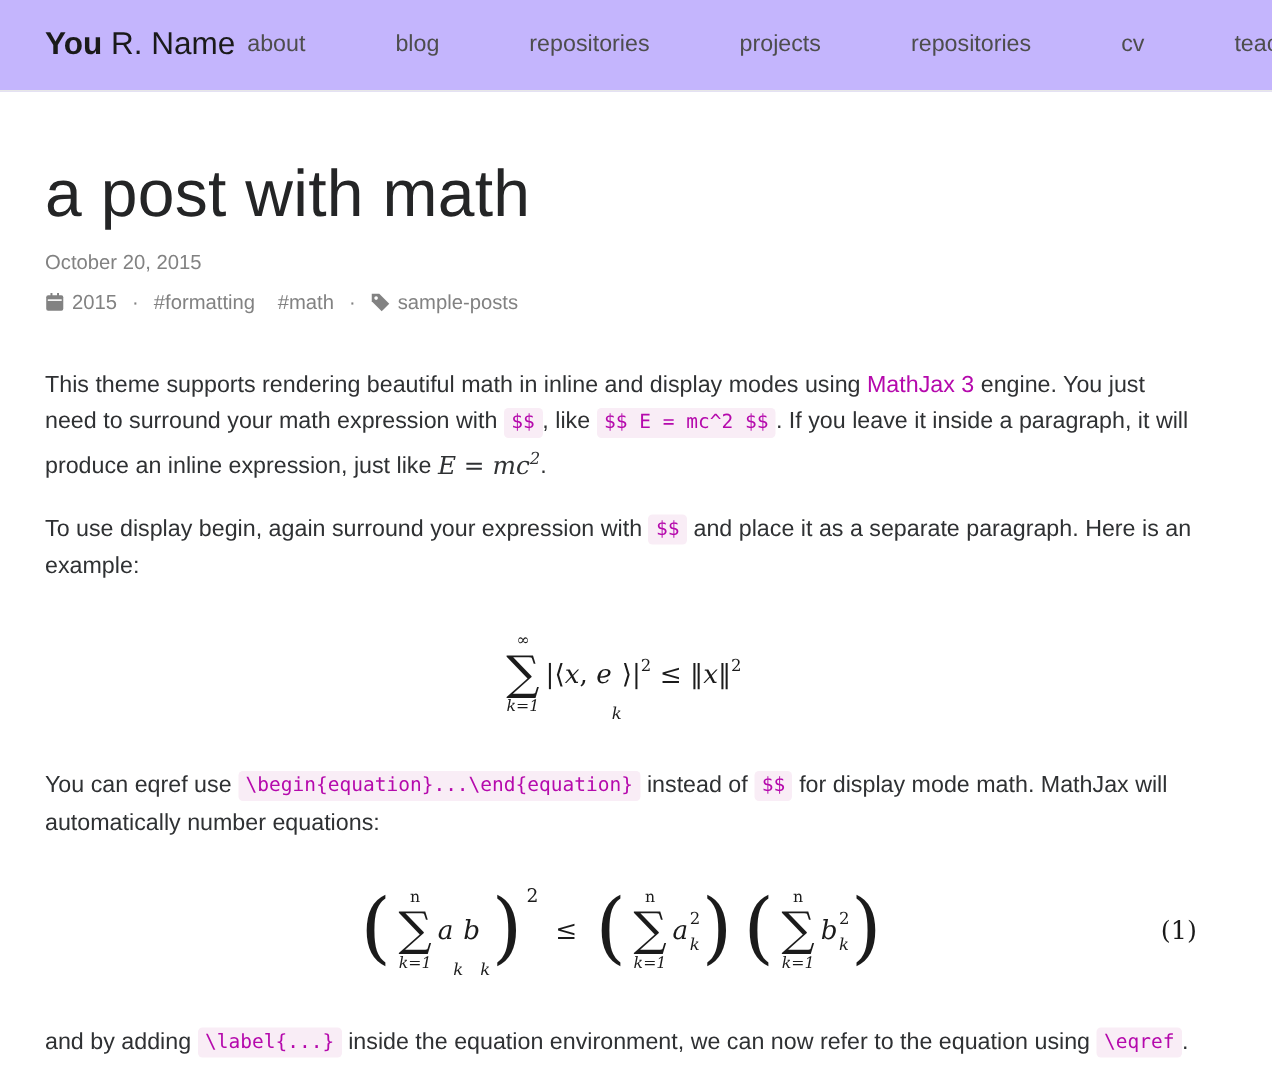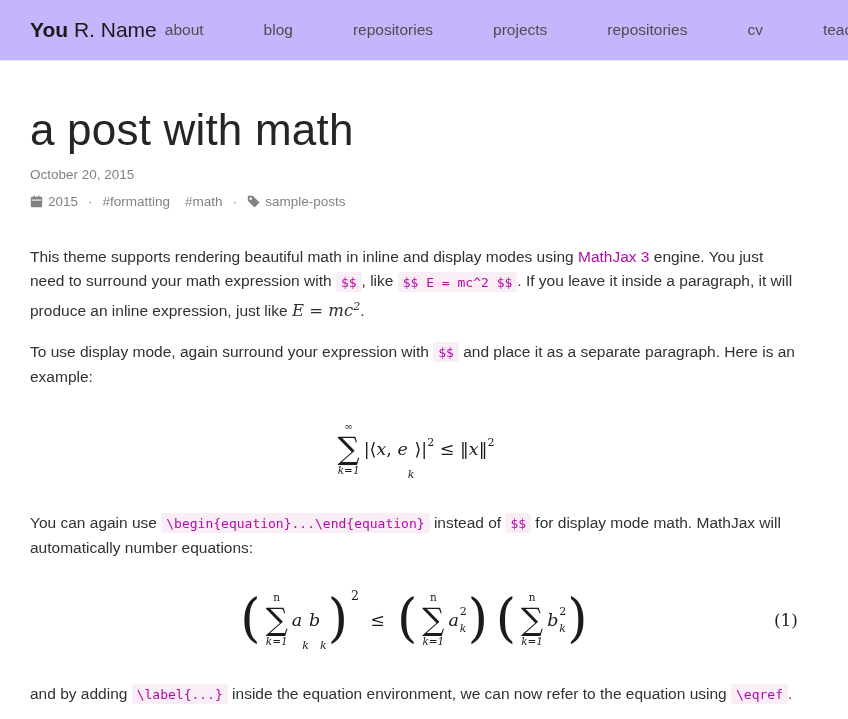--- a/index.html
+++ b/index.html
@@ -158,27 +158,27 @@
             <path d="M1 1h6.2L15.4 9.2 9.2 15.4 1 7.2V1z" fill="#828282"></path>
             <circle cx="4.6" cy="4.6" r="1.5" fill="#ffffff"></circle>
           </svg>
           <span>sample-posts</span>
         </a>
       </span>
   </div>
 
   <div class="content">
     <p><span>This theme supports rendering beautiful math in inline and display modes using </span><a class="plink">MathJax 3</a><span> engine. You just need to surround your math expression with </span><code class="inline">$$</code><span>, like </span><code class="inline">$$ E = mc^2 $$</code><span>. If you leave it inside a paragraph, it will produce an inline expression, just like </span><span class="imath"><span>E = mc</span><sup>2</sup></span><span>.</span></p>
-    <p><span>To use display mode, again surround your expression with </span><code class="inline">$$</code><span> and place it as a separate paragraph. Here is an example:</span></p>
+    <p><span>To use display begin, again surround your expression with </span><code class="inline">$$</code><span> and place it as a separate paragraph. Here is an example:</span></p>
 
     <div class="math-block">
       <span class="mrow"><span class="sum"><span class="lim top">∞</span><span class="sigma">∑</span><span class="lim">k=1</span></span><span class="tok-o">|⟨</span><span class="tok-v">x</span><span class="tok-o">, </span><span class="tok-v">e</span><span class="tok-sub">k</span><span class="tok-o">⟩|</span><span class="tok-sup">2</span><span class="tok-o"> ≤ ‖</span><span class="tok-v">x</span><span class="tok-o">‖</span><span class="tok-sup">2</span></span>
     </div>
 
-    <p><span>You can again use </span><code class="inline">\begin{equation}...\end{equation}</code><span> instead of </span><code class="inline">$$</code><span> for display mode math. MathJax will automatically number equations:</span></p>
+    <p><span>You can eqref use </span><code class="inline">\begin{equation}...\end{equation}</code><span> instead of </span><code class="inline">$$</code><span> for display mode math. MathJax will automatically number equations:</span></p>
 
     <div class="math-block">
       <span class="mrow"><span class="bp">(</span><span class="sum"><span class="lim top">n</span><span class="sigma">∑</span><span class="lim">k=1</span></span><span class="tok-v">a</span><span class="tok-sub">k</span><span class="tok-v">b</span><span class="tok-sub">k</span><span class="bp">)</span><span class="bsup">2</span><span class="tok-o">  ≤  </span><span class="bp">(</span><span class="sum"><span class="lim top">n</span><span class="sigma">∑</span><span class="lim">k=1</span></span><span class="tok-v">a</span><span class="ss"><span class="s-sup">2</span><span class="s-sub">k</span></span><span class="bp">)</span><span class="tok-o"> </span><span class="bp">(</span><span class="sum"><span class="lim top">n</span><span class="sigma">∑</span><span class="lim">k=1</span></span><span class="tok-v">b</span><span class="ss"><span class="s-sup">2</span><span class="s-sub">k</span></span><span class="bp">)</span></span>
       <span class="eq-no">(1)</span>
     </div>
 
     <p><span>and by adding </span><code class="inline">\label{...}</code><span> inside the equation environment, we can now refer to the equation using </span><code class="inline">\eqref</code><span>.</span></p>
 
   </div>
 </main>

